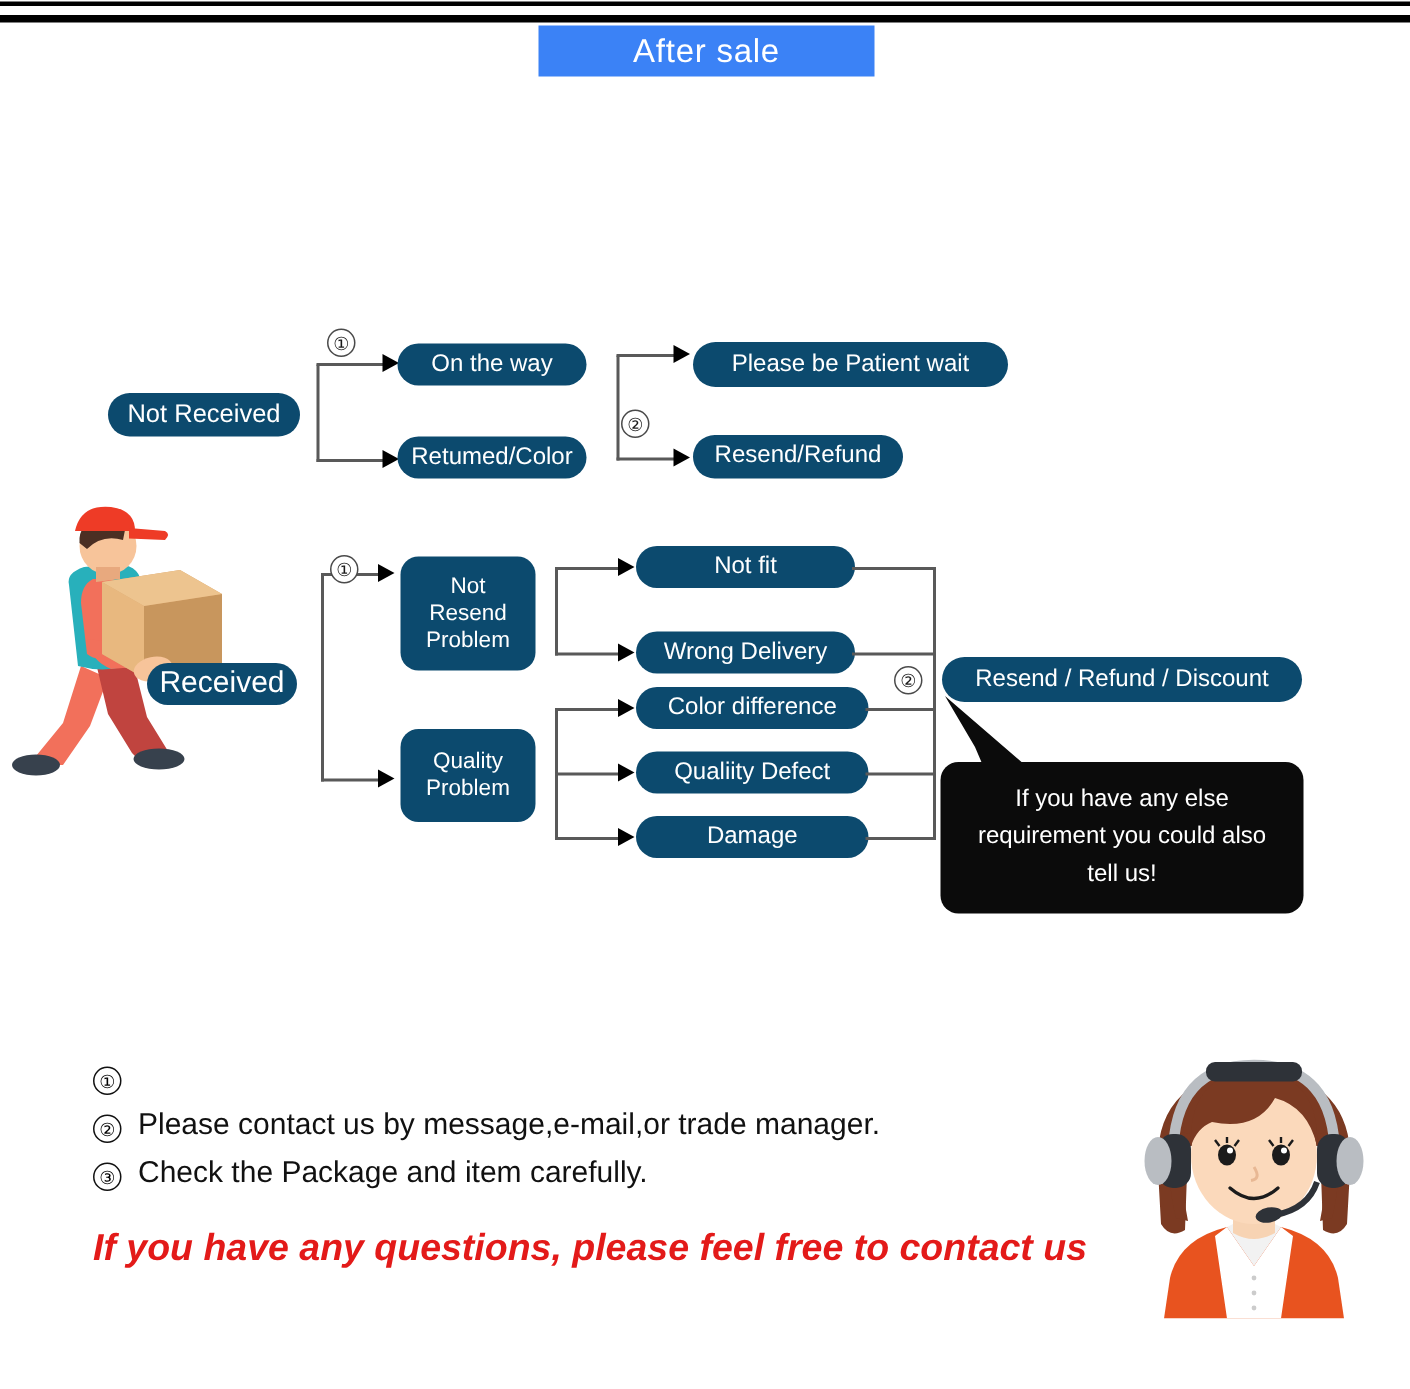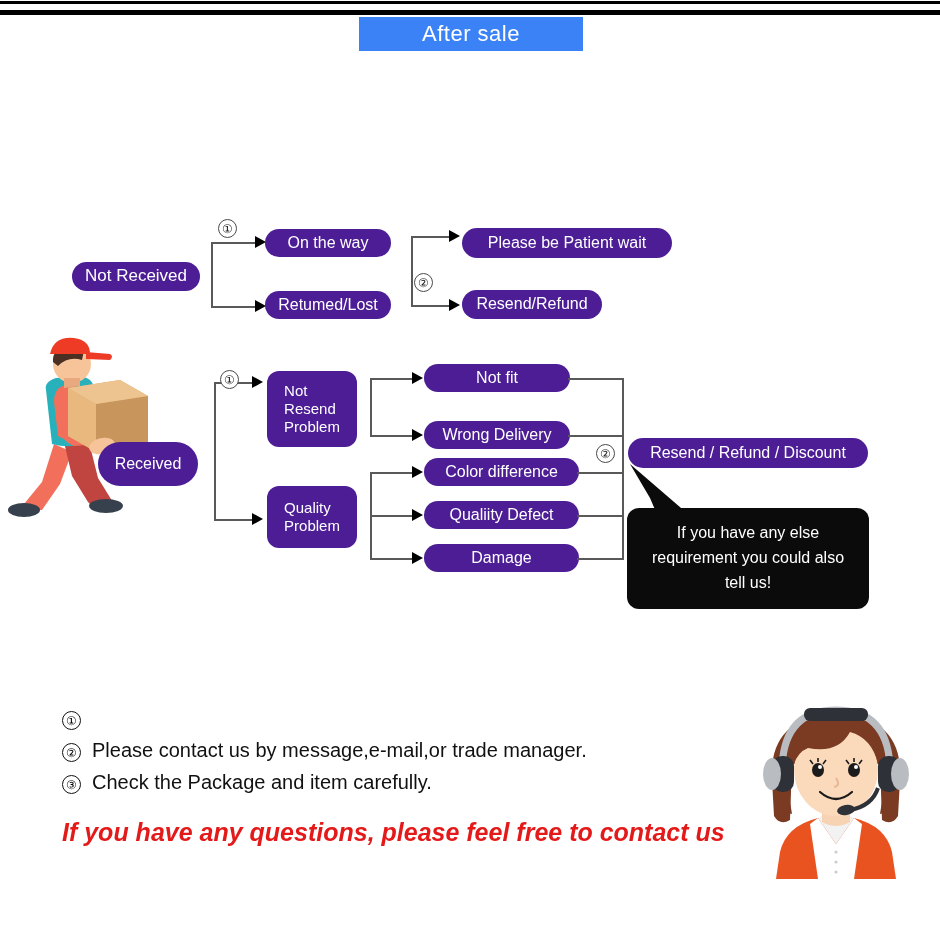--- a/index.html
+++ b/index.html
@@ -39,25 +39,26 @@
     font-size: 22px;
     letter-spacing: 0.5px;
     display: flex;
     align-items: center;
     justify-content: center;
   }
 
   
   .node {
     position: absolute;
-    background: #4c1d95;
+    background: #0c4a6e;
     color: #ffffff;
     display: flex;
     align-items: center;
     justify-content: center;
+    text-align: center;
     line-height: 1.18;
     box-sizing: border-box;
   }
   .pill   { border-radius: 999px; }
   .rrect  { border-radius: 12px; }
 
   
   .ln {
     position: absolute;
     background: #595959;
@@ -188,21 +189,21 @@
 
   <div class="ln v" style="left:211px; top:243px; height:65px;"></div>
   <div class="ln h" style="left:211px; top:242px; width:48px;"></div>
   <div class="arrow" style="left:255px; top:236px;"></div>
   <div class="ln h" style="left:211px; top:306px; width:48px;"></div>
   <div class="arrow" style="left:255px; top:300px;"></div>
   <div class="circ-num" style="left:218px; top:219px;">①</div>
 
   <div class="node pill" style="left:265px; top:229px; width:126px; height:28px; font-size:16px;">On the way</div>
 
-  <div class="node pill" style="left:265px; top:291px; width:126px; height:28px; font-size:16px;">Retumed/Lost</div>
+  <div class="node pill" style="left:265px; top:291px; width:126px; height:28px; font-size:16px;">Retumed/Color</div>
 
   <div class="ln v" style="left:411px; top:237px; height:70px;"></div>
   <div class="ln h" style="left:411px; top:236px; width:42px;"></div>
   <div class="arrow" style="left:449px; top:230px;"></div>
   <div class="ln h" style="left:411px; top:305px; width:42px;"></div>
   <div class="arrow" style="left:449px; top:299px;"></div>
   <div class="circ-num" style="left:414px; top:273px;">②</div>
 
   <div class="node pill" style="left:462px; top:228px; width:210px; height:30px; font-size:16px;">Please be Patient wait</div>
 
@@ -234,21 +235,21 @@
     <path d="M62 46 L78 46 L78 54 L62 56 Z" fill="#e8a97e"></path>
 
     <path d="M66 56 L118 48 L146 64 L146 110 L94 120 L66 104 Z" fill="#d9a46b"></path>
     <path d="M66 56 L94 72 L94 120 L66 104 Z" fill="#e8b87f"></path>
     <path d="M94 72 L146 64 L146 110 L94 120 Z" fill="#c8965d"></path>
     <path d="M94 72 L66 56 L118 48 L146 64 Z" fill="#edc48f"></path>
 
     <ellipse cx="100" cy="114" rx="13" ry="8" fill="#f7c49a" transform="rotate(-12 100 114)"></ellipse>
   </svg>
 
-  <div class="node pill" style="left:98px; top:442px; width:100px; height:44px; font-size:16px;">Received</div>
+  <div class="node pill" style="left:98px; top:442px; width:100px; height:28px; font-size:20px;">Received</div>
 
   <div class="ln v" style="left:214px; top:383px; height:138px;"></div>
   <div class="ln h" style="left:214px; top:382px; width:42px;"></div>
   <div class="arrow" style="left:252px; top:376px;"></div>
   <div class="ln h" style="left:214px; top:519px; width:42px;"></div>
   <div class="arrow" style="left:252px; top:513px;"></div>
   <div class="circ-num" style="left:220px; top:370px;">①</div>
 
   <div class="node rrect" style="left:267px; top:371px; width:90px; height:76px; font-size:15px; white-space:pre-line;">Not
 Resend

